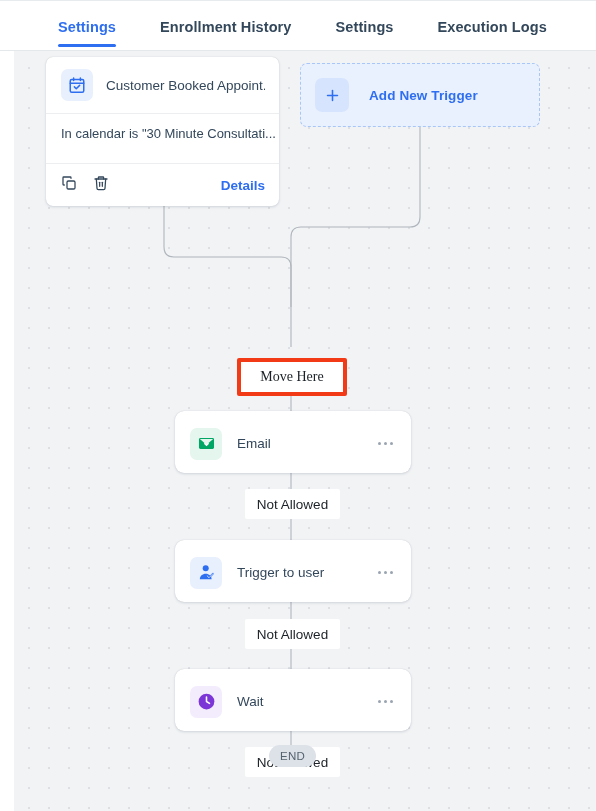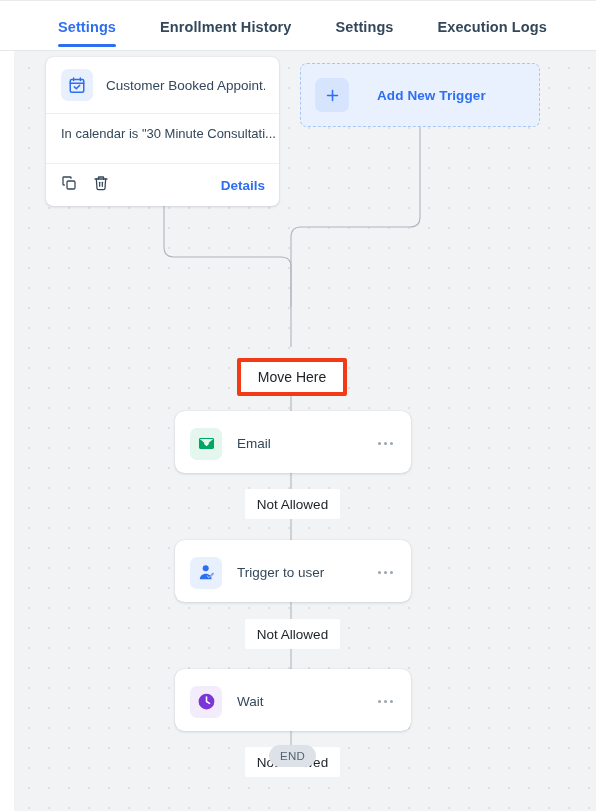--- a/index.html
+++ b/index.html
@@ -144,21 +144,21 @@
   .add-trigger {
     position: absolute;
     left: 286px; top: 12px;
     width: 240px; height: 64px;
     background: #eaf1fe;
     border: 1.5px dashed #a9c6f8;
     border-radius: 7px;
     display: flex;
     align-items: center;
     padding-left: 14px;
-    gap: 28px;
+    gap: 20px;
     cursor: pointer;
   }
   .plus-tile {
     width: 34px; height: 34px;
     border-radius: 7px;
     background: #d6e5fd;
     display: flex; align-items: center; justify-content: center;
     color: #2e6ef0;
     font-size: 21px;
     line-height: 1;
@@ -176,20 +176,21 @@
     position: absolute;
     left: 223px; top: 307px;
     width: 110px; height: 38px;
     background: #ffffff;
     border: 4px solid #f33a17;
     border-radius: 2px;
     display: flex;
     align-items: center;
     justify-content: center;
     cursor: pointer;
+    font-family: Liberation Serif, serif;
   }
   .move-here span {
     font-size: 14px;
     color: #1b2126;
   }
 
   
   .action-card {
     position: absolute;
     left: 161px;

